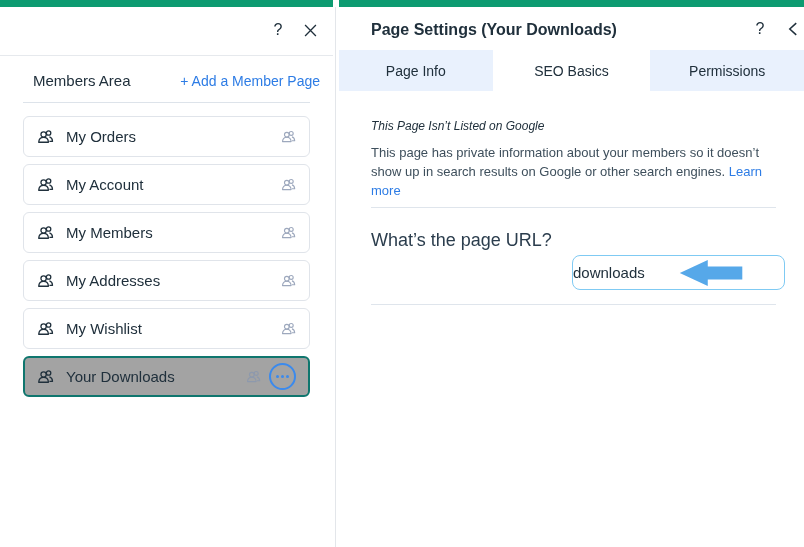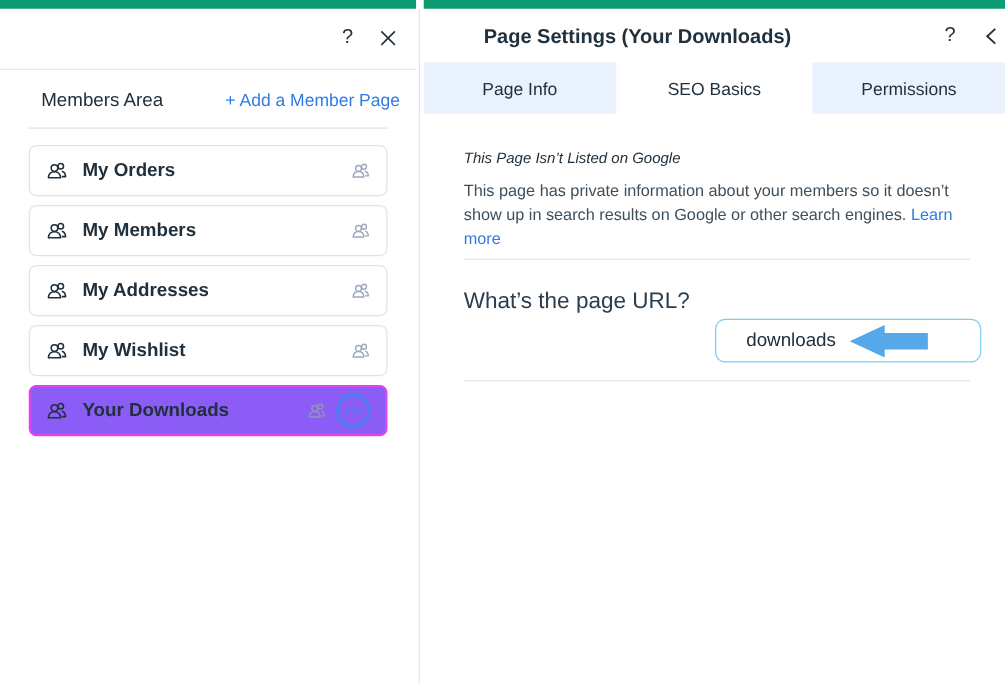--- a/index.html
+++ b/index.html
@@ -19,60 +19,60 @@
   .lp-frag { position:absolute; left:0; top:22px; width:4px; height:18px; overflow:hidden; font-size:16px; color:#20303c; }
   .icon-btn { position:absolute; display:flex; align-items:center; justify-content:center;
               width:22px; height:22px; cursor:pointer; color:#20303c; }
   .lp-help  { left:267px; top:19px; font-size:16px; }
   .lp-close { left:299px; top:19px; }
   .lp-header-line { position:absolute; left:0; top:55px; width:333px; height:1px; background:#e6e9ed; }
   .lp-sechead { position:absolute; left:33px; top:72px; width:287px; display:flex; align-items:baseline; justify-content:space-between; }
   .lp-title { font-size:15px; font-weight:500; color:#20303c; }
   .lp-add   { font-size:14px; color:#2d7ce5; cursor:pointer; white-space:nowrap; }
   .lp-sec-line { position:absolute; left:23px; top:102px; width:287px; height:1px; background:#dde3ea; }
-  .lp-list { position:absolute; left:23px; top:116px; width:287px;font-weight:bold; }
+  .lp-list { position:absolute; left:23px; top:116px; width:287px; }
   .mcard {
     display:flex; align-items:center; width:287px; height:41px; margin-bottom:7px;
     background:#fff; border:1px solid #e0e4ea; border-radius:6px; padding:0 13px; cursor:pointer;
   }
   .mcard .p-icon  { color:#20303c; width:17px; height:17px; flex:0 0 auto; }
   .mcard .m-label { font-size:15px; color:#20303c; margin-left:12px; }
   .mcard .sp { flex:1 1 auto; }
   .mcard .p-icon-r { color:#9da8bd; width:15px; height:15px; flex:0 0 auto; }
-  .mcard.selected { background:#8b5cf6; border:2px solid #d946ef; padding:0 12px; }
+  .mcard.selected { background:#a3a3a3; border:2px solid #0f766e; padding:0 12px; }
   .mcard.selected .p-icon-r { color:#8d99ad; }
   .dots-btn {
     width:27px; height:27px; margin-left:8px; border:2px solid #3b8aed; border-radius:50%;
     display:flex; align-items:center; justify-content:center; gap:2px; cursor:pointer; flex:0 0 auto;
   }
   .dots-btn i { width:3px; height:3px; border-radius:50%; background:#3b8aed; }
 
   
-  .rp-title { position:absolute; left:48px; top:21px; font-size:16px; font-weight:700; color:#20303c; white-space:nowrap; }
+  .rp-title { position:absolute; left:32px; top:21px; font-size:16px; font-weight:700; color:#20303c; white-space:nowrap; }
   .rp-help    { left:410px; top:18px; font-size:16px; }
   .rp-back    { left:443px; top:18px; }
   .rp-tabs { position:absolute; left:0; top:50px; width:465px; height:41px; display:flex; }
   .rp-tab { flex:1 1 0; display:flex; align-items:center; justify-content:center;
             background:#e9f1fd; font-size:14px; color:#20303c; cursor:pointer; border-right:2px solid #fff; }
   .rp-tab:last-child { border-right:none; }
   .rp-tab.active { background:#fff; }
   .rp-content { position:absolute; left:32px; top:98px; width:405px; }
   .seo-head { margin-top:21px; font-size:12px; font-weight:500; color:#20303c;font-style:italic; }
   .seo-body { margin-top:10px; width:402px; font-size:13px; line-height:19px; color:#3e4f5c; }
   .link { color:#2d7ce5; text-decoration:none; cursor:pointer; }
   .hr { height:1px; background:#dfe5ec; width:405px; }
   .hr1 { margin-top:7px; }
   .hr2 { margin-top:14px; }
   .url-q { margin-top:22px; font-size:18px; color:#2b3d4d; }
   .url-row { position:relative; margin-top:4px; height:35px; }
   .url-prefix { position:absolute; left:0; top:0; line-height:35px; font-size:16px; color:#b9c3cf; white-space:nowrap; }
   .url-input {
     position:absolute; left:201px; top:0; width:213px; height:35px;
     border:1px solid #7fcaf3; border-radius:8px; background:#fff;
-    font-family:"Liberation Sans", sans-serif; font-size:15px; color:#20303c; padding:0 24px; outline:none;
+    font-family:"Liberation Sans", sans-serif; font-size:15px; color:#20303c; padding:0 0; outline:none;
   }
   .anno-arrow { position:absolute; left:307px; top:4px; width:67px; height:28px; pointer-events:none; }
 </style>
 </head>
 <body>
 
 <div class="stage">
 
   <div class="left-panel">
     <div class="greenbar"></div>
@@ -105,20 +105,36 @@
         <span class="m-label">My Orders</span>
         <span class="sp"></span>
         <svg class="p-icon-r" viewBox="0 0 16 16" fill="none" stroke="currentColor" stroke-width="1.2" stroke-linejoin="round">
             <circle cx="10.9" cy="4.7" r="2.1"></circle>
             <path d="M11.7 8.4c1.9.5 2.8 2.1 2.9 4.1h-2.9"></path>
             <circle cx="6.2" cy="6.1" r="2.5"></circle>
             <path d="M1.6 13.4c.2-2.8 2-4.6 4.6-4.6s4.4 1.8 4.6 4.6z"></path>
           </svg>
       </div>
 
+      <div class="mcard">
+        <svg class="p-icon" viewBox="0 0 16 16" fill="none" stroke="currentColor" stroke-width="1.2" stroke-linejoin="round">
+            <circle cx="10.9" cy="4.7" r="2.1"></circle>
+            <path d="M11.7 8.4c1.9.5 2.8 2.1 2.9 4.1h-2.9"></path>
+            <circle cx="6.2" cy="6.1" r="2.5"></circle>
+            <path d="M1.6 13.4c.2-2.8 2-4.6 4.6-4.6s4.4 1.8 4.6 4.6z"></path>
+          </svg>
+        <span class="m-label">My Account</span>
+        <span class="sp"></span>
+        <svg class="p-icon-r" viewBox="0 0 16 16" fill="none" stroke="currentColor" stroke-width="1.2" stroke-linejoin="round">
+            <circle cx="10.9" cy="4.7" r="2.1"></circle>
+            <path d="M11.7 8.4c1.9.5 2.8 2.1 2.9 4.1h-2.9"></path>
+            <circle cx="6.2" cy="6.1" r="2.5"></circle>
+            <path d="M1.6 13.4c.2-2.8 2-4.6 4.6-4.6s4.4 1.8 4.6 4.6z"></path>
+          </svg>
+      </div>
 
       <div class="mcard">
         <svg class="p-icon" viewBox="0 0 16 16" fill="none" stroke="currentColor" stroke-width="1.2" stroke-linejoin="round">
             <circle cx="10.9" cy="4.7" r="2.1"></circle>
             <path d="M11.7 8.4c1.9.5 2.8 2.1 2.9 4.1h-2.9"></path>
             <circle cx="6.2" cy="6.1" r="2.5"></circle>
             <path d="M1.6 13.4c.2-2.8 2-4.6 4.6-4.6s4.4 1.8 4.6 4.6z"></path>
           </svg>
         <span class="m-label">My Members</span>
         <span class="sp"></span>

